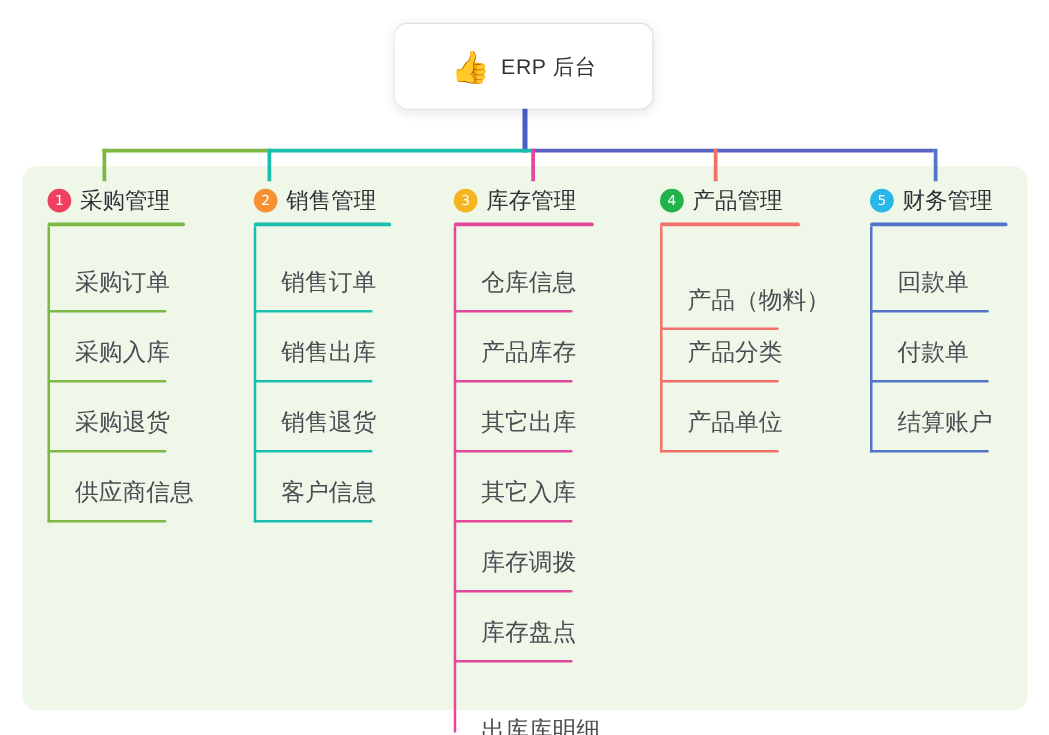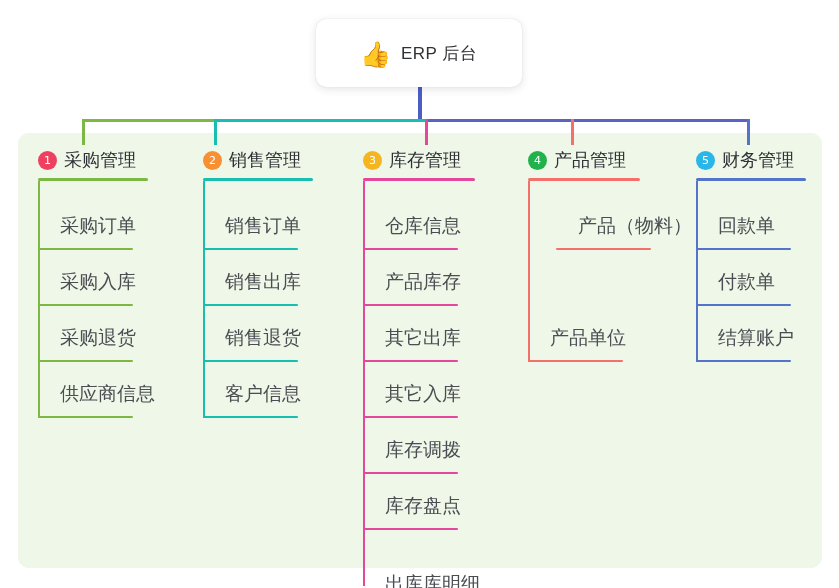--- a/index.html
+++ b/index.html
@@ -251,22 +251,26 @@
           <div class="leaf-rule" style="background: rgb(228, 71, 155);"></div>
         </div>
       </div>
       <div class="col" style="left: 528px; top: 148px; width: 122px; height: 220px;">
         <div class="col-head">
           <span class="badge" style="background: rgb(33, 178, 75);">4</span>
           <span class="col-title">产品管理</span>
         </div>
         <div class="head-rule" style="top: 30px; width: 112px; background: rgb(244, 113, 107);"></div>
         <div class="spine" style="left: 0px; top: 33px; height: 181px; background: rgb(244, 113, 107);"></div>
-        <div class="leaf" style="top: 46px; margin-left: 28px;">
+        <div class="leaf" style="top: 60px;">
           <span class="leaf-label">产品（物料）</span>
+          <div class="leaf-rule" style="background: rgb(244, 113, 107);"></div>
+        </div>
+        <div class="leaf" style="top: 102px;">
+          <span class="leaf-label">产品分类</span>
           <div class="leaf-rule" style="background: rgb(244, 113, 107);"></div>
         </div>
         <div class="leaf" style="top: 158px;">
           <span class="leaf-label">产品单位</span>
           <div class="leaf-rule" style="background: rgb(244, 113, 107);"></div>
         </div>
       </div>
       <div class="col" style="left: 696px; top: 148px; width: 120px; height: 220px;">
         <div class="col-head">
           <span class="badge" style="background: rgb(41, 182, 232);">5</span>

